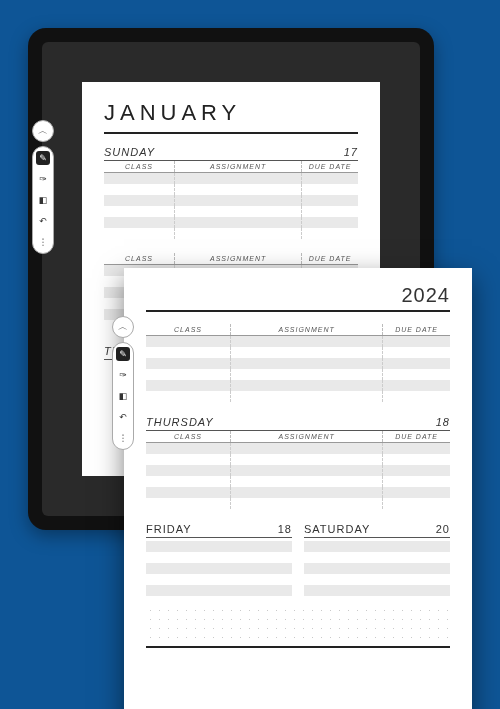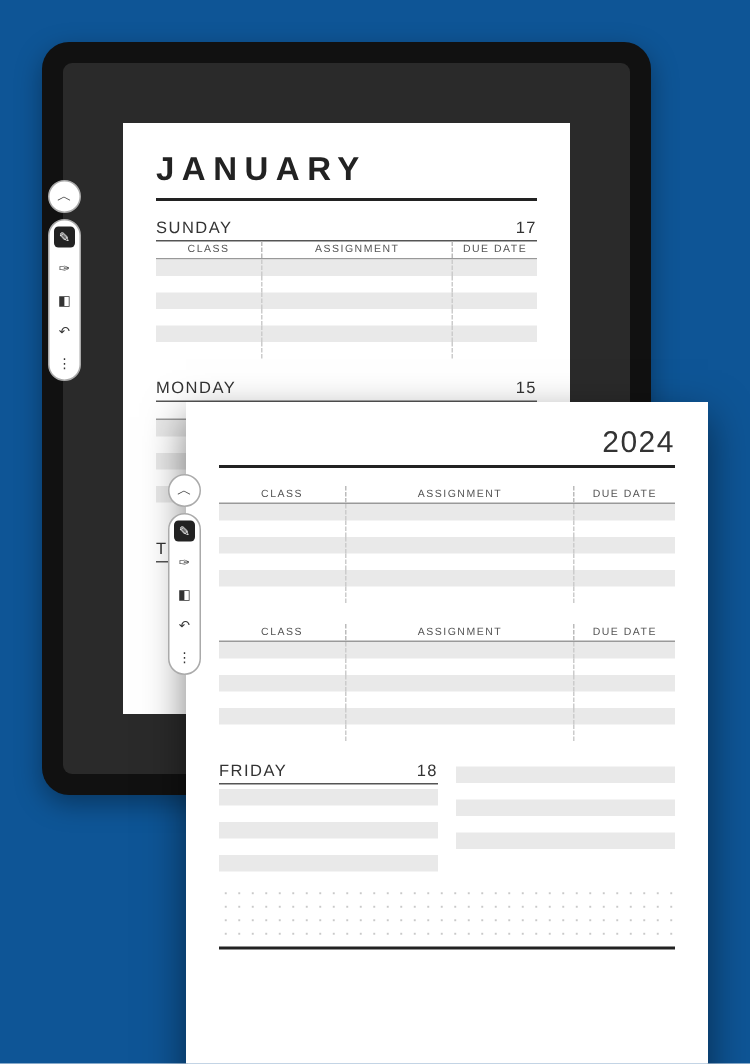--- a/index.html
+++ b/index.html
@@ -2,24 +2,24 @@
 <html><head>
 <meta charset="utf-8">
 <style>
   *{box-sizing:border-box;margin:0;padding:0;}
   body{background:#0e5596;width:500px;height:709px;overflow:hidden;font-family:Arial,Helvetica,sans-serif;position:relative;}
   
   
   .tablet{position:absolute;left:28px;top:28px;width:406px;height:502px;background:#111;border-radius:18px;box-shadow:0 6px 18px rgba(0,0,0,.35);}
   .tablet-inner{position:absolute;left:14px;top:14px;right:14px;bottom:14px;background:#2a2a2a;border-radius:6px;}
   .page-back{position:absolute;left:40px;top:40px;right:40px;bottom:40px;background:#fff;padding:18px 22px;}
-  .page-back .month-title{font-size:22px;letter-spacing:5px;color:#222;font-weight:700;margin-bottom:6px;}
+  .page-back .month-title{font-size:22px;letter-spacing:5px;color:#222;font-weight:400;margin-bottom:6px;}
   .page-back .title-rule{height:2px;background:#222;margin-bottom:12px;}
   
-  .day-block{margin-bottom:14px;}
+  .day-block{margin-bottom:14px;font-style:italic;}
   .day-head{display:flex;justify-content:space-between;align-items:baseline;font-size:11px;letter-spacing:1px;color:#333;border-bottom:1px solid #555;padding-bottom:2px;}
   .col-heads{display:flex;font-size:7px;letter-spacing:1px;color:#555;text-align:center;border-bottom:1px solid #999;}
   .col-heads .c1{flex:0 0 28%;border-right:1px dashed #bbb;padding:2px 0;}
   .col-heads .c2{flex:1;border-right:1px dashed #bbb;padding:2px 0;}
   .col-heads .c3{flex:0 0 22%;padding:2px 0;}
   .rows .row{display:flex;height:11px;}
   .rows .row:nth-child(odd){background:#e9e9e9;}
   .rows .row .c1{flex:0 0 28%;border-right:1px dashed #ccc;}
   .rows .row .c2{flex:1;border-right:1px dashed #ccc;}
   .rows .row .c3{flex:0 0 22%;}
@@ -96,24 +96,20 @@
             </div>
           <div class="row">
               <div class="c1"></div>
               <div class="c2"></div>
               <div class="c3"></div>
             </div>
         </div>
       </div>
 
       <div class="day-block">
-        <div class="day-head">
-          <span>MONDAY</span>
-          <span>15</span>
-        </div>
         <div class="col-heads">
           <div class="c1">CLASS</div>
           <div class="c2">ASSIGNMENT</div>
           <div class="c3">DUE DATE</div>
         </div>
         <div class="rows">
           <div class="row">
               <div class="c1"></div>
               <div class="c2"></div>
               <div class="c3"></div>
@@ -217,20 +213,24 @@
         </div>
       <div class="row">
           <div class="c1"></div>
           <div class="c2"></div>
           <div class="c3"></div>
         </div>
     </div>
   </div>
 
   <div class="day-block">
+    <div class="day-head">
+      <span>THURSDAY</span>
+      <span>18</span>
+    </div>
     <div class="col-heads">
       <div class="c1">CLASS</div>
       <div class="c2">ASSIGNMENT</div>
       <div class="c3">DUE DATE</div>
     </div>
     <div class="rows">
       <div class="row">
           <div class="c1"></div>
           <div class="c2"></div>
           <div class="c3"></div>
@@ -271,20 +271,24 @@
       </div>
       <div class="stripes">
         <div class="s"></div>
           <div class="s"></div>
           <div class="s"></div>
           <div class="s"></div>
           <div class="s"></div>
       </div>
     </div>
     <div class="half">
+      <div class="day-head">
+        <span>SATURDAY</span>
+        <span>20</span>
+      </div>
       <div class="stripes">
         <div class="s"></div>
           <div class="s"></div>
           <div class="s"></div>
           <div class="s"></div>
           <div class="s"></div>
       </div>
     </div>
   </div>
 

